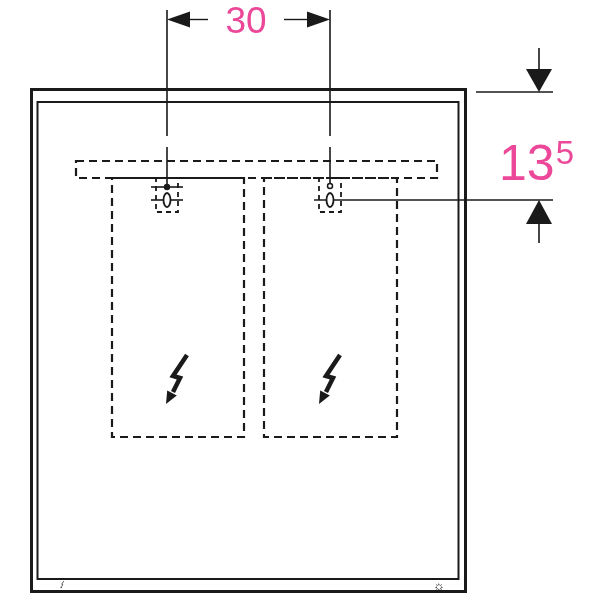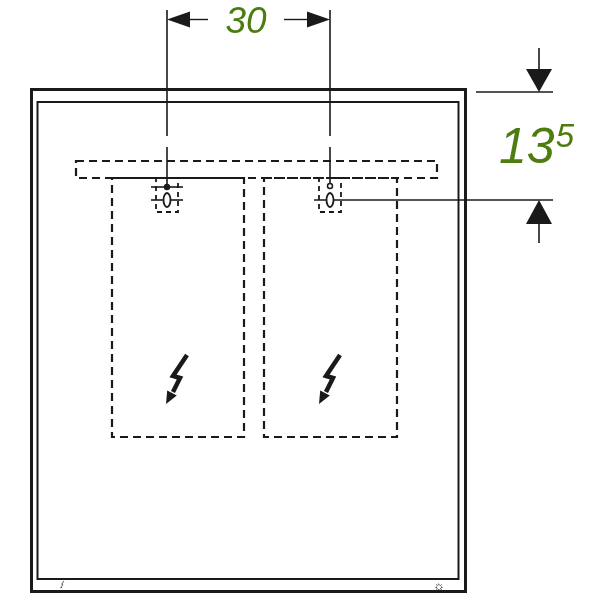--- a/index.html
+++ b/index.html
@@ -7,35 +7,34 @@
     position: relative;
     width: 600px;
     height: 600px;
     background: #ffffff;
     font-family: "Liberation Sans", sans-serif;
     overflow: hidden;
   }
   .canvas svg { position:absolute; left:0; top:0; }
   .dim-label {
     position: absolute;
-    color: #4d7c0f;
+    color: #ec4899;
     line-height: 1;
     white-space: nowrap;
     user-select: none;
-    font-style: italic;
   }
   .dim-label-30 {
     left: 246px;
     top: 20px;
     transform: translate(-50%, -50%);
     font-size: 37px;
   }
   .dim-label-135 {
     left: 499px;
-    top: 121px;
+    top: 138px;
     font-size: 50px;
   }
   .dim-label-135 .sup {
     display: inline-block;
     font-size: 33px;
     position: relative;
     top: -16px;
     margin-left: 1px;
   }
 </style>

